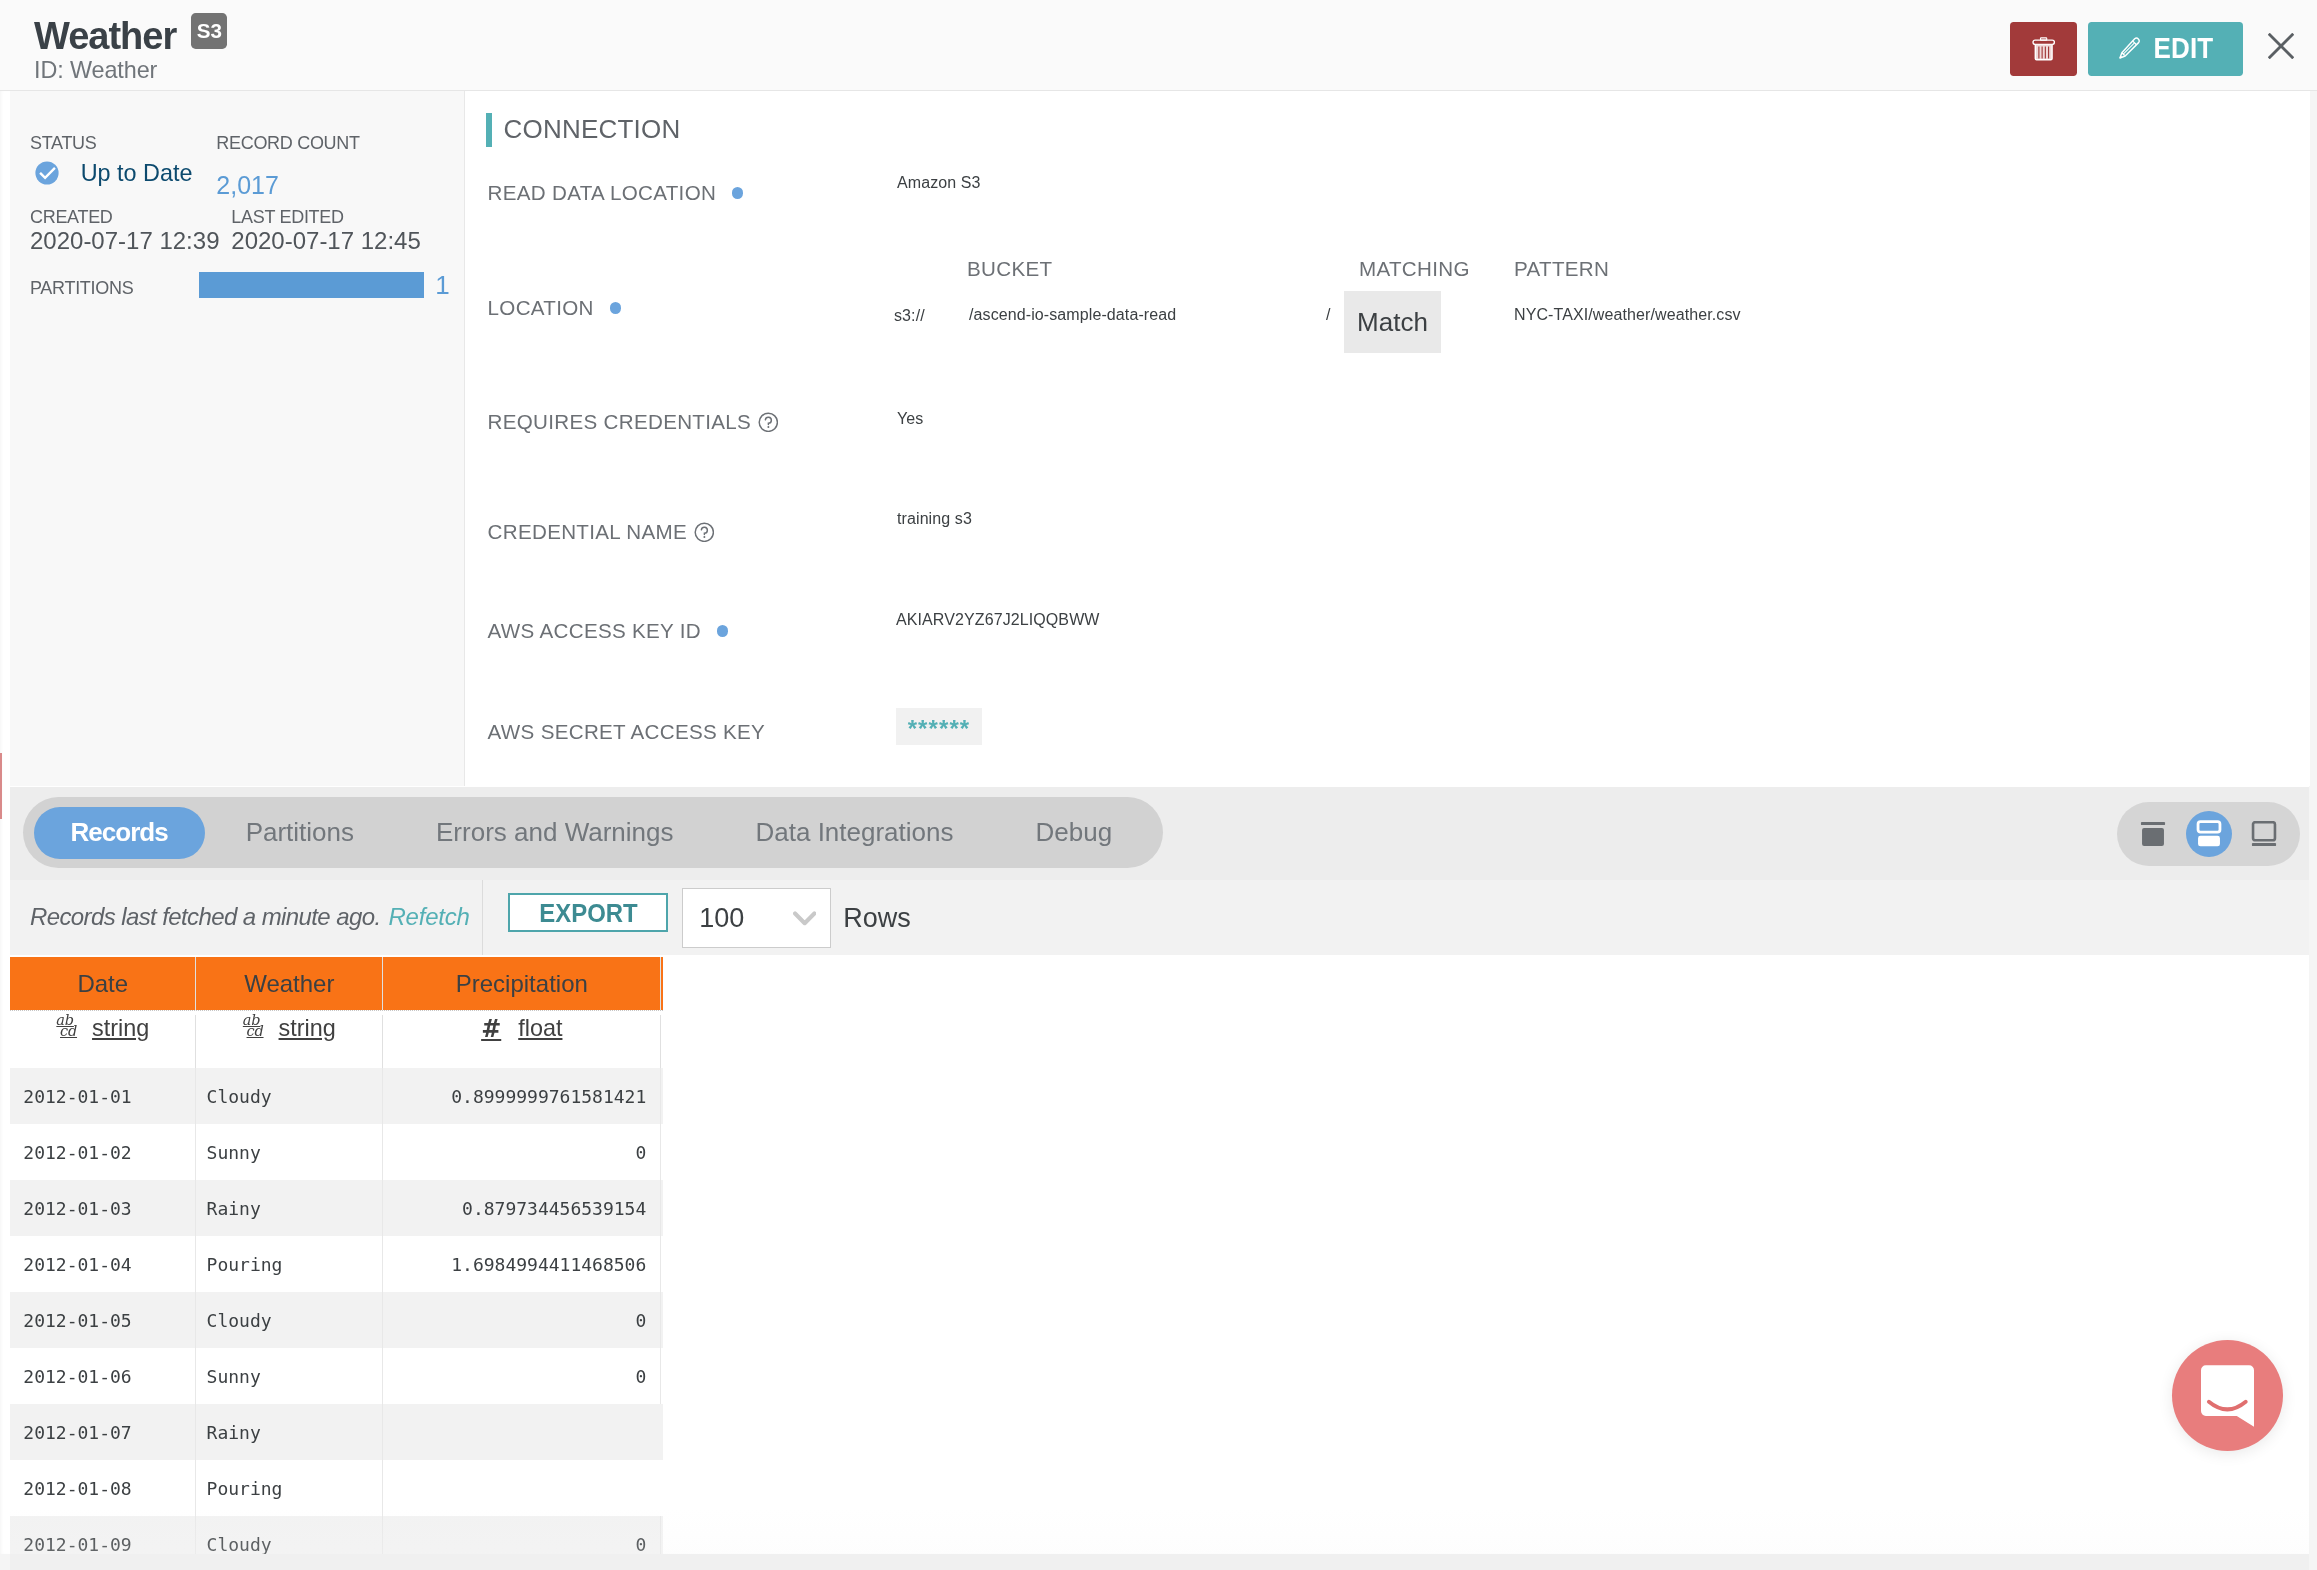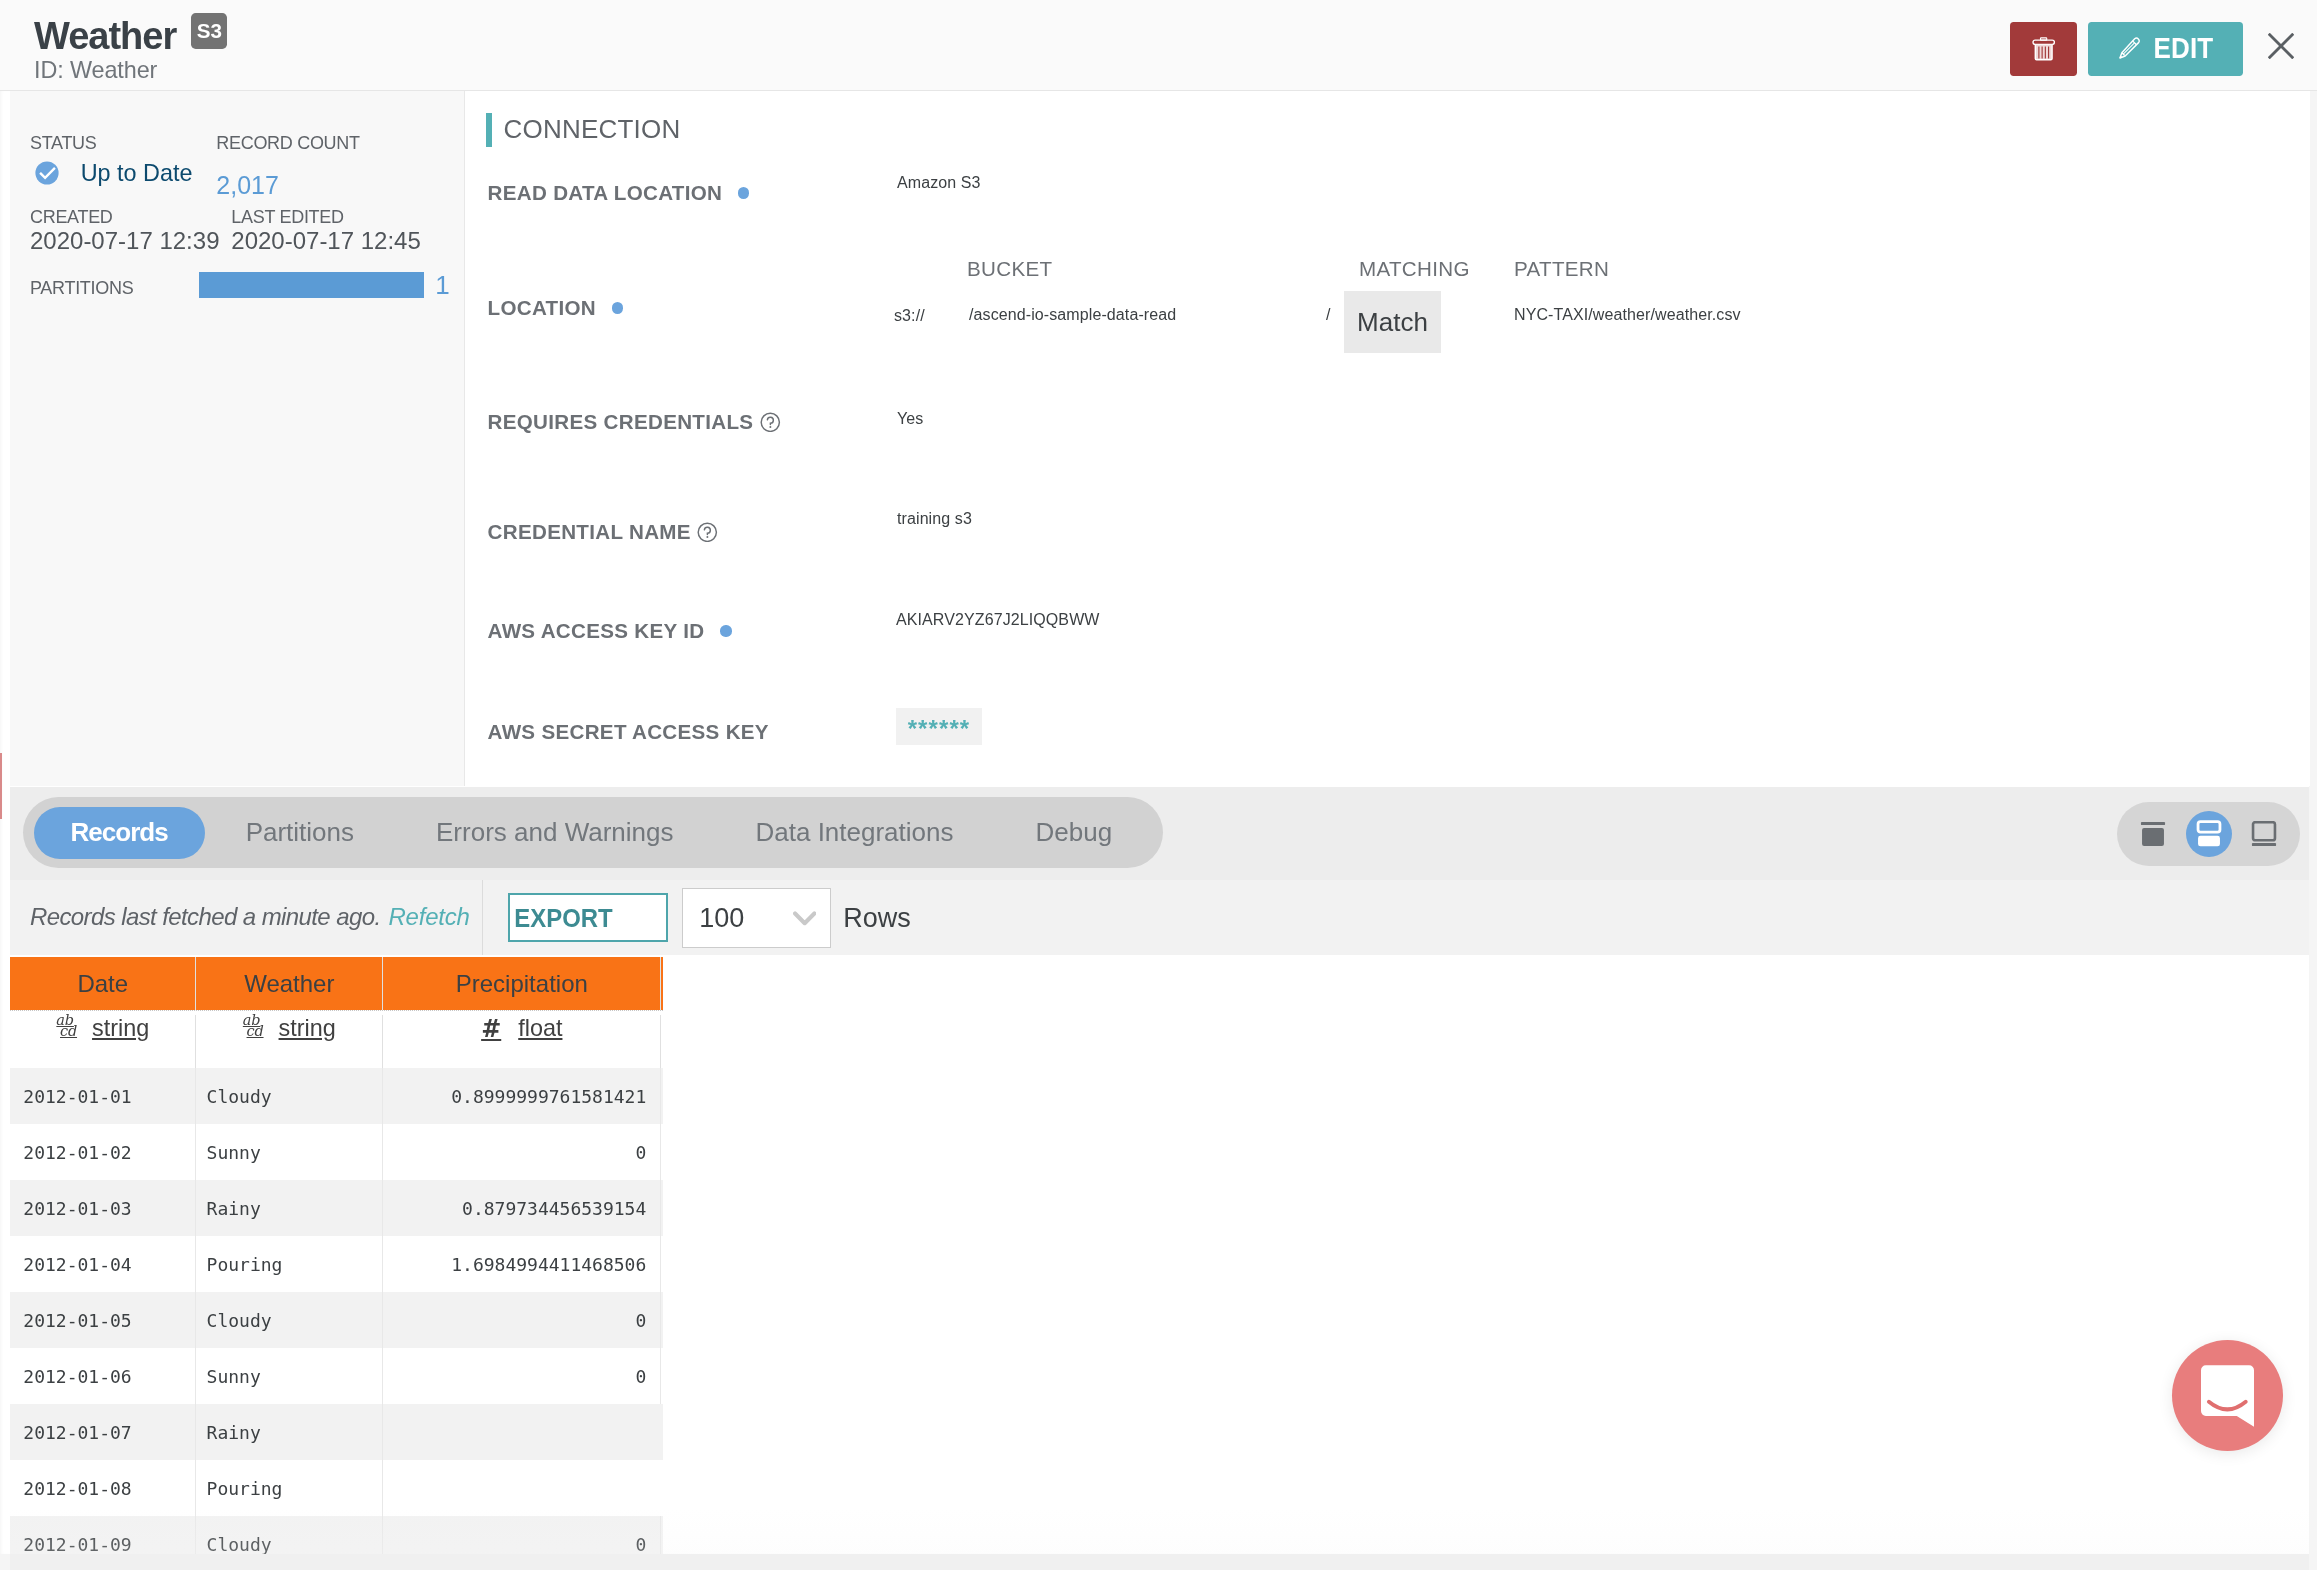--- a/index.html
+++ b/index.html
@@ -54,21 +54,21 @@
   .part-row { position:absolute; left:19.7px; top:186px; display:flex; align-items:center; height:22.5px; }
   .part-bar-wrap { position:absolute; left:169px; top:-4.7px; display:flex; align-items:center; }
   .part-bar { width:225px; height:26px; background:#5b9bd5; }
   .part-num { font-size:26px; color:#5b9bd5; margin-left:11.2px; line-height:25px; }
 
   
   .conn-panel { position:absolute; left:467px; top:91px; width:1843px; height:695px; background:#fff; }
   .sec-title { position:absolute; left:19px; top:21.5px; display:flex; align-items:center; }
   .sec-bar { width:5.6px; height:34px; background:#54b0b5; }
   .sec-txt { font-size:26px; color:#5f6368; margin-left:12px; letter-spacing:0.2px; }
-  .field-label { position:absolute; font-size:20.6px; font-weight:700; color:#6c7075; letter-spacing:0.3px;
+  .field-label { position:absolute; font-size:20.6px; font-weight:400; color:#6c7075; letter-spacing:0.3px;
                  display:flex; align-items:center; white-space:nowrap; }
   .dot { width:11.2px; height:11.2px; border-radius:50%; background:#6ba4dd; margin-left:16px; display:inline-block; }
   .qmark { margin-left:6.6px; width:20.6px; height:20.6px; }
   .field-value { position:absolute; font-size:16px; color:#3c4043; white-space:nowrap; letter-spacing:0.1px; }
   .col-head { position:absolute; font-size:20.6px; font-weight:400; color:#6c7075; letter-spacing:0.3px; }
   .chip { background:#e9e9e9; width:97px; height:62px; line-height:62px; text-align:center;
           font-size:26px; color:#3c4043; }
   .secret { display:block; background:#f1f1f1; color:#54b0b5; font-size:24px; letter-spacing:1.1px; width:86px; height:37px; line-height:41px; text-align:center; font-weight:700; }
 
   
@@ -83,23 +83,23 @@
   .lt-btn { width:46px; height:46px; display:flex; align-items:center; justify-content:center; cursor:pointer;
             border-radius:50%; }
   .lt-btn.active { background:#6ba4dd; }
 
   
   .rec-toolbar { position:absolute; left:10.3px; top:880px; width:2299px; height:75px; background:#f2f2f2; }
   .fetch-txt { position:absolute; left:19.7px; top:22.5px; font-size:24px; font-style:italic; color:#5f6368;
                letter-spacing:-0.6px; }
   .refetch { color:#54b0b5; font-style:italic; cursor:pointer; margin-left:1.9px; letter-spacing:-0.2px; }
   .tb-div { position:absolute; left:472px; top:0; width:0.9px; height:75px; background:#dcdcdc; }
-  .btn-export { position:absolute; left:498px; top:13px; width:160px; height:49px; background:#fff;
+  .btn-export { position:absolute; left:498px; top:13px; width:160px; height:39px; background:#fff;
                 border:2.8px solid #4ea5ab; color:#3d8b92; font-size:26px; font-weight:700; letter-spacing:0px; padding-top:2.8px;
-                display:flex; align-items:center; cursor:pointer; }
+                display:flex; align-items:center; justify-content:center; cursor:pointer; }
   .rows-select { position:absolute; left:672px; top:8.4px; width:149px; height:60px; background:#fff;
                  border:0.9px solid #ccc; display:flex; align-items:center; padding:0 16px; cursor:pointer; }
   .rows-select .val { font-size:27px; color:#3c4043; }
   .rows-lbl { position:absolute; left:833px; top:23.4px; font-size:27px; color:#3c4043; }
 
   
   .dtable { position:absolute; left:10.3px; top:957px; width:653px; height:601px; overflow:hidden; }
   .edge-marker { position:absolute; left:0px; top:753px; width:1.9px; height:66px; background:#d98a8a; }
   .bottom-strip { position:absolute; left:10.3px; top:1554px; width:2299px; height:16px; background:#f0f0f0; }
   .fade-bottom { position:absolute; left:10.3px; top:1508px; width:2299px; height:46px; pointer-events:none;

